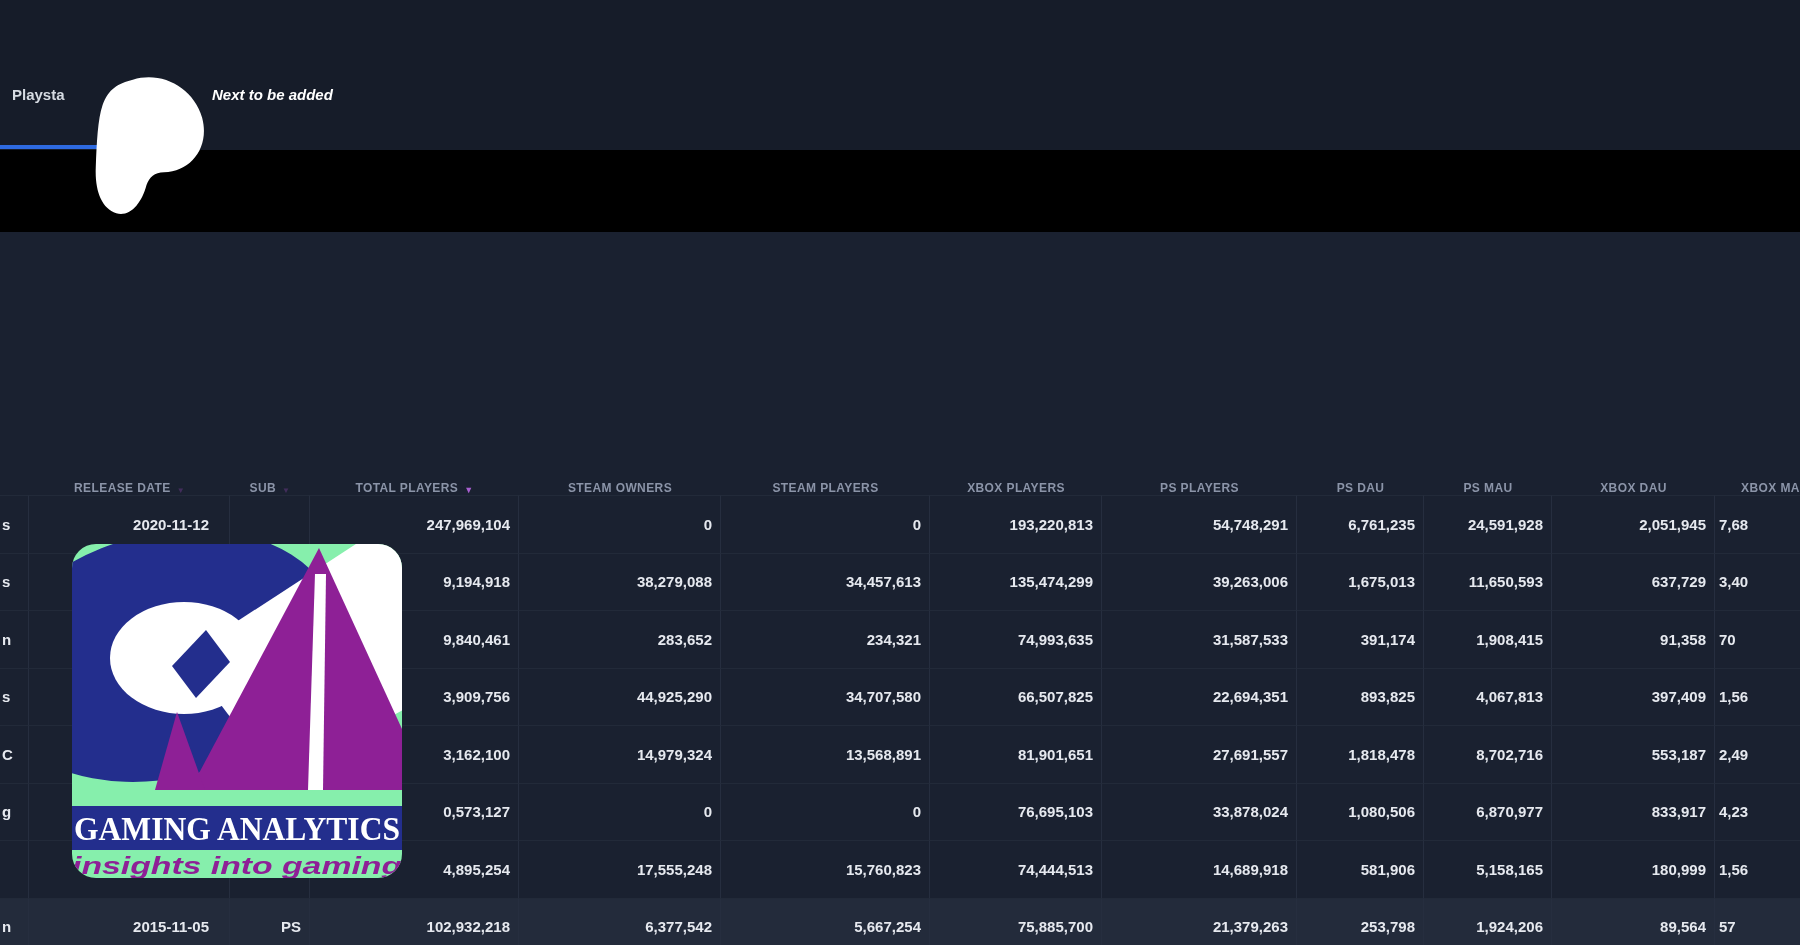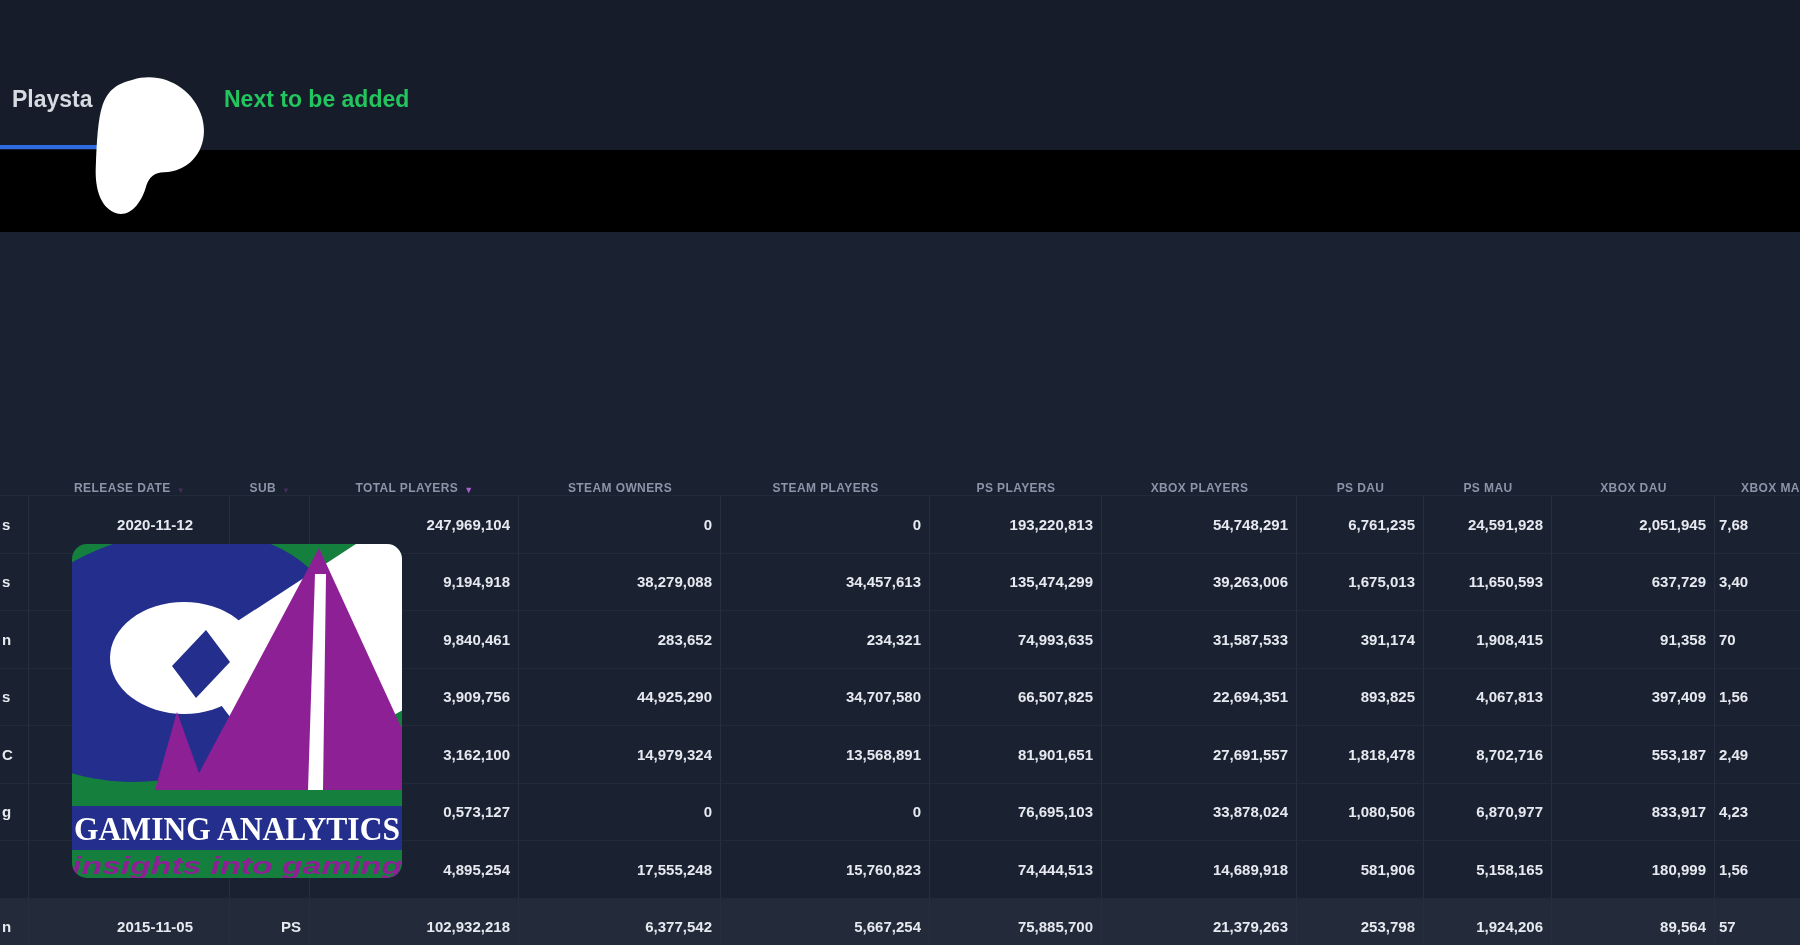--- a/index.html
+++ b/index.html
@@ -1,50 +1,50 @@
 <!DOCTYPE html>
 <html><head>
 <meta charset="utf-8">
 <style>
   html,body{margin:0;padding:0;background:#0d1119;}
   #stage{position:relative;width:1800px;height:945px;overflow:hidden;
          background:#1a2130;font-family:"Liberation Sans",sans-serif;}
 
   
   .topbar{position:absolute;left:0;top:0;width:1800px;height:150px;background:#161c29;z-index:1;}
-  .tab{position:absolute;top:86px;font-size:23px;font-weight:700;white-space:nowrap;cursor:pointer;text-align:center;}
+  .tab{position:absolute;top:86px;font-size:15px;font-weight:700;white-space:nowrap;cursor:pointer;text-align:center;}
   .tab.active{left:12px;color:#d6dbe2;}
-  .tab.inactive{left:224px;color:#22c55e;}
+  .tab.inactive{left:212px;color:#ffffff;font-style:italic;}
   .tab-underline{position:absolute;left:0;top:145px;width:150px;height:4px;background:#2e6ae0;}
 
   .black-band{position:absolute;left:0;top:150px;width:1800px;height:82px;background:#000;z-index:2;}
 
   
   .table{position:absolute;left:0;top:455px;width:1835px;display:grid;
          grid-template-rows:40px repeat(8,57.5px);z-index:1;}
   .h{display:flex;align-items:flex-end;justify-content:center;
      color:#8b94a8;font-size:12px;font-weight:700;letter-spacing:.4px;white-space:nowrap;
      overflow:hidden;cursor:pointer;}
   .c{display:flex;align-items:center;border-right:1px solid #262e3f;border-top:1px solid #222a39;
      color:#e6e9ef;font-size:15px;font-weight:700;white-space:nowrap;overflow:hidden;}
   .c.last{border-right:none;}
   .a-right{justify-content:flex-end;}
   .a-left{justify-content:flex-start;}
   .pr8{padding-right:8px;}
-  .pr28{padding-right:36px;}
+  .pr28{padding-right:20px;}
   .pl2{padding-left:2px;}
   .pl4{padding-left:4px;}
   .hl{background:#232b3b;}
   .sort-arrow{font-size:9px;color:#a85fd0;margin-left:6px;}
   .filter-mark{font-size:8px;color:#8e44ad;opacity:.35;margin-left:6px;}
 
   
   .patreon{position:absolute;left:86px;top:72px;width:122px;height:148px;z-index:4;}
-  .ga-logo{position:absolute;left:72px;top:544px;width:330px;height:334px;border-radius:15px;
-           overflow:hidden;background:#15803d;z-index:3;}
+  .ga-logo{position:absolute;left:72px;top:544px;width:330px;height:334px;border-radius:24px;
+           overflow:hidden;background:#86efac;z-index:3;}
 </style>
 </head>
 <body>
 
 <div id="stage">
 
   <div class="topbar">
     <div class="tab active">Playsta</div>
     <div class="tab inactive">Next to be added</div>
     <div class="tab-underline"></div>
@@ -68,24 +68,24 @@
         <span>TOTAL PLAYERS</span>
         <span class="sort-arrow">▼</span>
       </div>
       <div class="h">
         <span>STEAM OWNERS</span>
       </div>
       <div class="h">
         <span>STEAM PLAYERS</span>
       </div>
       <div class="h">
+        <span>XBOX PLAYERS</span>
+      </div>
+      <div class="h">
         <span>PS PLAYERS</span>
-      </div>
-      <div class="h">
-        <span>XBOX PLAYERS</span>
       </div>
       <div class="h">
         <span>PS DAU</span>
       </div>
       <div class="h">
         <span>PS MAU</span>
       </div>
       <div class="h">
         <span>XBOX DAU</span>
       </div>

